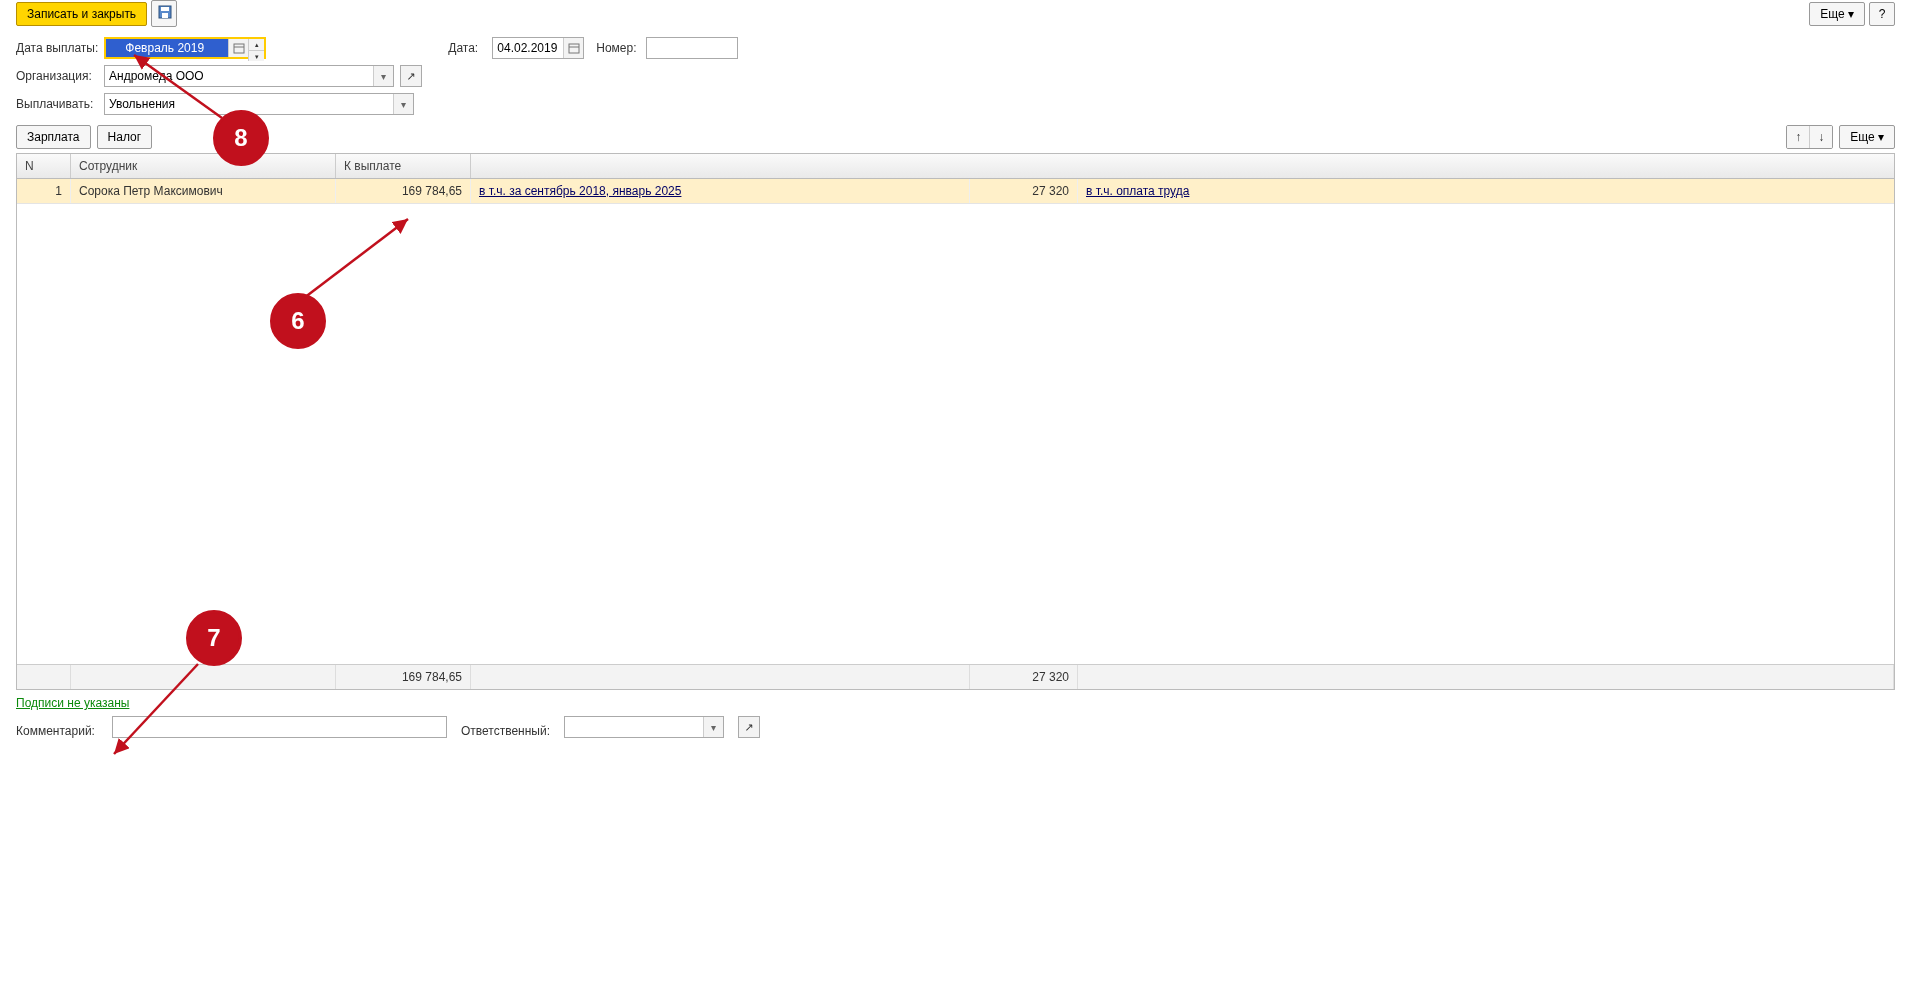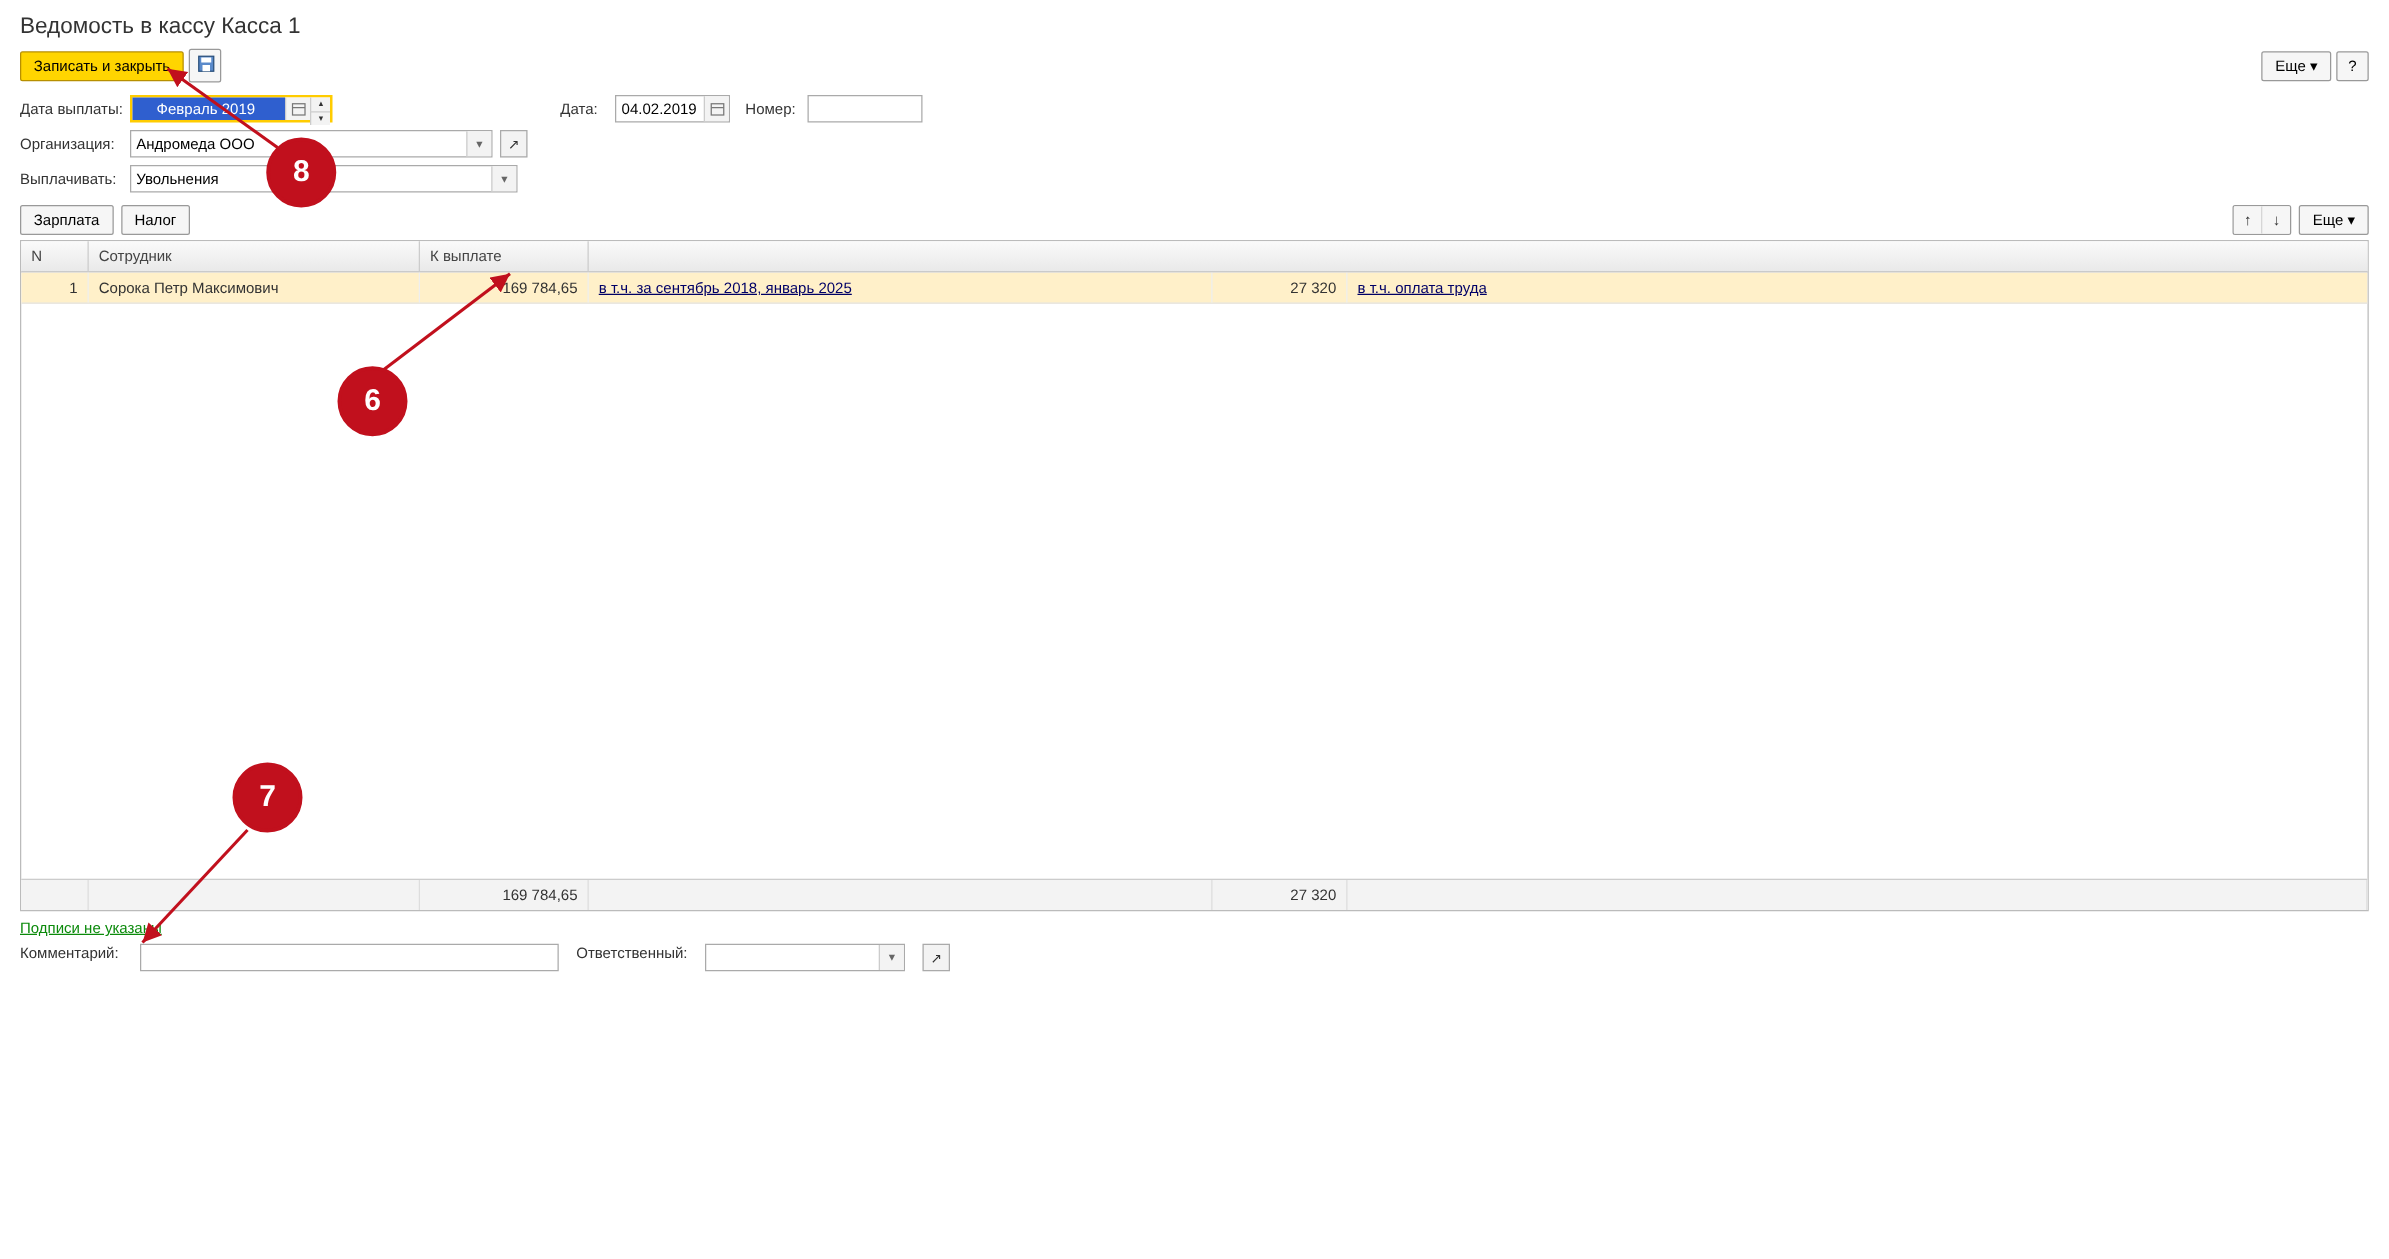--- a/index.html
+++ b/index.html
@@ -49,33 +49,32 @@
 .tbody { flex: 1; overflow: auto; }
 .trow { display: flex; border-bottom: 1px solid #e4e4e4; }
 .trow.sel { background: #fff0c9; }
 .td { padding: 5px 8px; border-right: 1px solid #eee; font-size: 12px; }
 .td:last-child { border-right: none; }
 .tfoot { display: flex; background: #f3f3f3; border-top: 1px solid #ccc; }
 .tf { padding: 5px 8px; border-right: 1px solid #ddd; font-size: 12px; }
 .link { color: #006; text-decoration: underline; cursor: pointer; }
 .link-green { color: #0b8a0b; text-decoration: underline; cursor: pointer; }
 .sig-row { padding: 6px 10px 4px; }
-.bottom-row { display: flex; gap: 14px; align-items: flex-start; padding: 2px 10px 10px; }
+.bottom-row { display: flex; gap: 14px; align-items: flex-end; padding: 2px 10px 10px; }
 .save-icon-svg { width: 14px; height: 14px; }
 .date-icon-svg { width: 12px; height: 12px; }
 .ext-link { width: 22px; height: 22px; border: 1px solid #aaa; background: #f3f3f3; display: flex; align-items: center; justify-content: center; cursor: pointer; font-size: 11px; }
 .callout { position: absolute; z-index: 50; }
 .callout-circle { width: 56px; height: 56px; border-radius: 50%; background: #c1101d; border: 3px solid #c1101d; display: flex; align-items: center; justify-content: center; color: #fff; font-size: 24px; font-weight: bold; }
 .arrow-svg { position: absolute; z-index: 49; pointer-events: none; }
 </style>
 </head>
 <body>
 
 <div class="wrapper">
-  <div class="page-title">Ведомость в кассу Касса 1</div>
 
   <div class="toolbar">
     <div class="toolbar-left">
       <button class="btn btn-primary">
         <span>Записать и закрыть</span>
       </button>
       <button class="btn btn-icon">
         <svg class="save-icon-svg" viewBox="0 0 14 14">
           <rect x="1" y="1" width="12" height="12" fill="#5a8acb" stroke="#2a4f7a"></rect>
             <rect x="3" y="2" width="8" height="4" fill="#fff"></rect>

